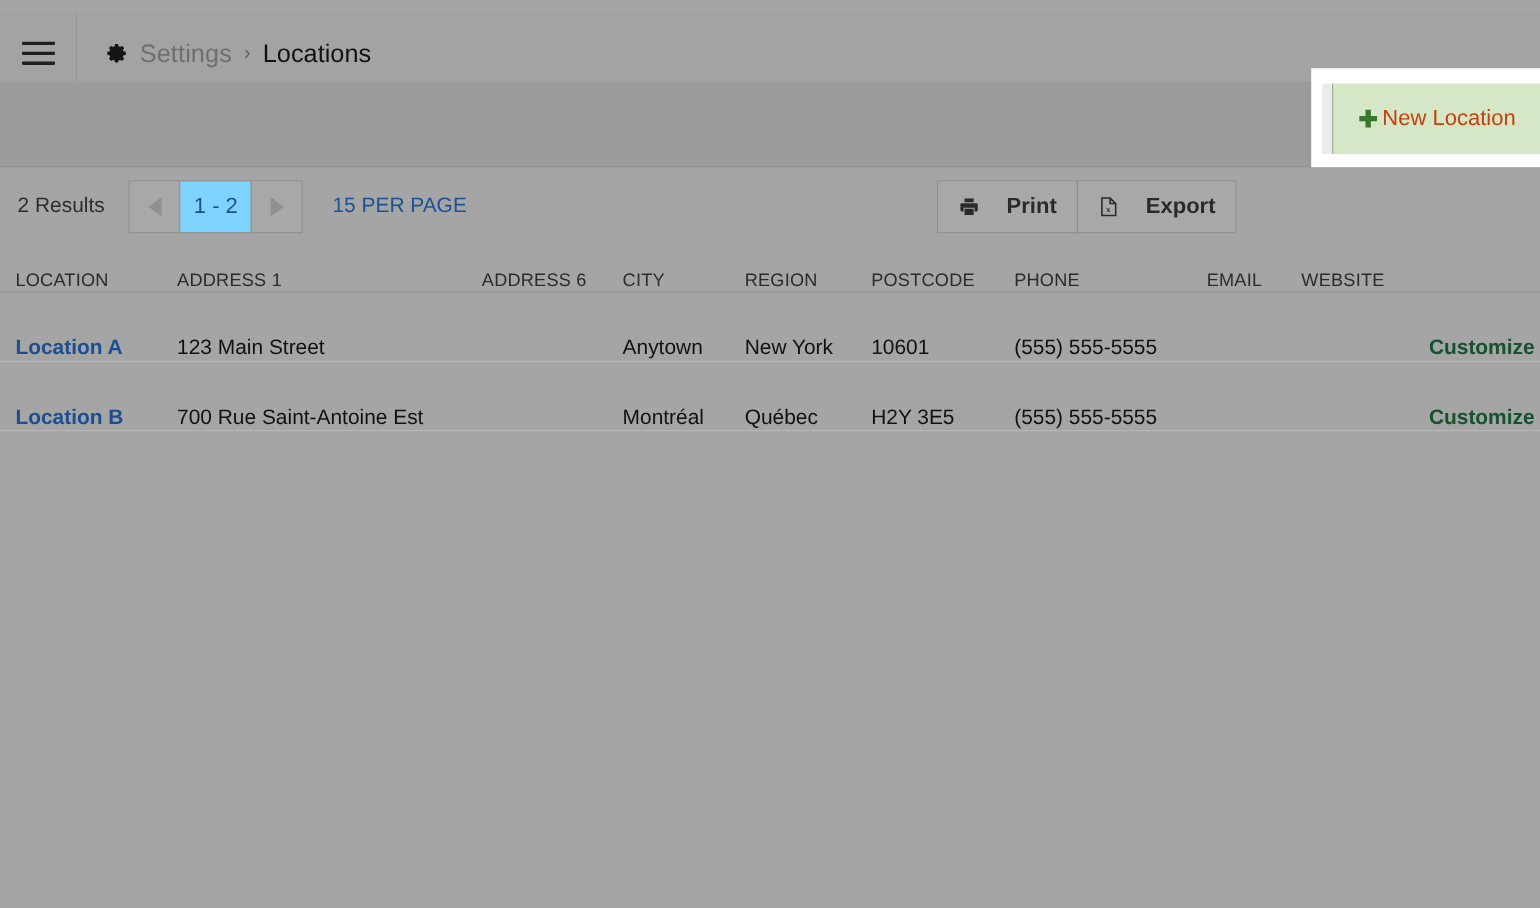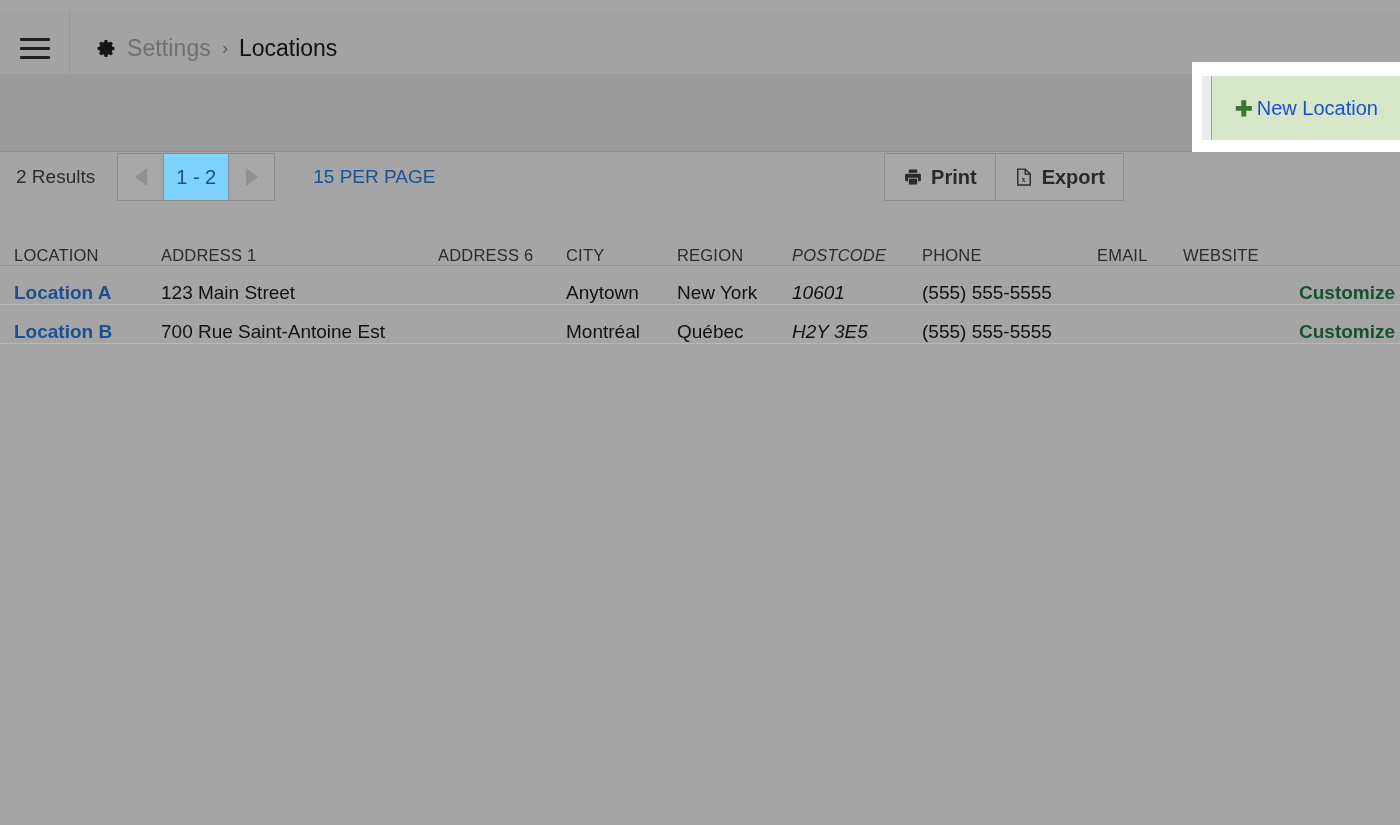--- a/index.html
+++ b/index.html
@@ -123,27 +123,27 @@
   }
 
   .plus-icon {
     font-size: 21px;
     font-weight: bold;
     color: #39762f;
     line-height: 1;
   }
   .new-location-label {
     font-size: 20px;
-    color: #1d4ed8;
+    color: #c2410c;
   }
 
   
   .results-bar {
     position: absolute;
-    left: 0; top: 142px;
+    left: 0; top: 153px;
     width: 1140px;
     height: 70px;
     display: flex;
     align-items: center;
     padding: 0 16px;
   }
 
   .results-count {
     font-size: 19px;
     color: #2d2d2d;
@@ -189,39 +189,39 @@
     display: flex;
     align-items: center;
     justify-content: center;
     font-size: 20px;
     color: #1b4f91;
     padding: 0 12px;
     cursor: pointer;
   }
 
   .per-page {
-    margin-left: 38px;
+    margin-left: 27px;
     font-size: 19px;
     color: #1b5296;
     cursor: pointer;
   }
 
   .toolbar-right {
     margin-left: auto;
     display: flex;
     border: 1px solid #8d8d8d;
     height: 48px;
   }
 
   .tool-btn {
     height: 46px;
     display: flex;
     align-items: center;
     justify-content: center;
-    gap: 8px;
+    gap: 24px;
     padding: 0 18px;
     background: #a8a8a8;
     font-size: 20px;
     color: #2a2a2a;
     font-weight: bold;
     cursor: pointer;
   }
   .tool-btn + .tool-btn { border-left: 1px solid #8d8d8d; }
 
   .printer-icon, .export-icon { display: block; width: 20px; height: 20px; }
@@ -237,21 +237,21 @@
     display: flex;
     align-items: flex-end;
     width: 1400px;
     border-bottom: 1px solid #b9b9b9;
   }
 
   .table-row.head {
     height: 38px;
     border-bottom: 1px solid #8e8e8e;
   }
-  .table-row.body { height: 39px; }
+  .table-row.body { height: 39px; margin-top: 24px; }
 
   .th {
     font-size: 16.5px;
     color: #2b2b2b;
     letter-spacing: 0.2px;
     padding-left: 14px;
     white-space: nowrap;
   }
   .td {
     font-size: 19px;
@@ -273,21 +273,21 @@
     padding-left: 0;
     cursor: pointer;
   }
 
   
   .c-location { width: 147px; }
   .c-addr1    { width: 277px; }
   .c-addr2    { width: 128px; }
   .c-city     { width: 111px; }
   .c-region   { width: 115px; }
-  .c-post     { width: 130px; font-style: italic; }
+  .c-post     { width: 130px; }
   .c-phone    { width: 175px; }
   .c-email    { width: 86px; }
   .c-website  { width: 130px; }
   .c-action   { flex: 1; }
 </style>
 </head>
 <body>
 
 <div id="app">
 

